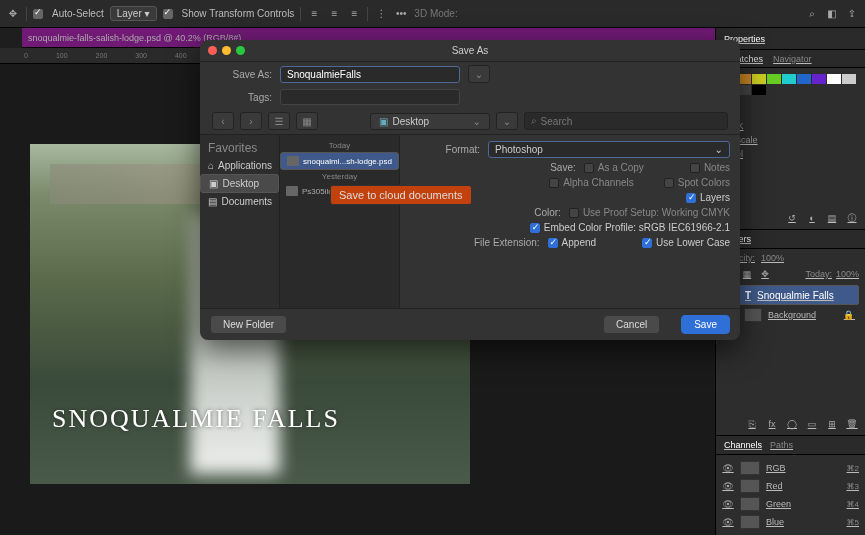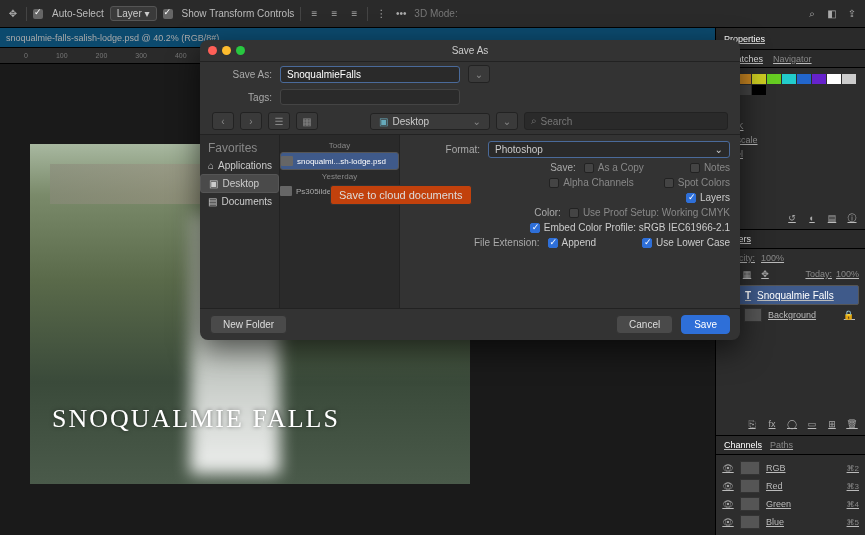--- a/index.html
+++ b/index.html
@@ -3,21 +3,21 @@
 <meta charset="utf-8">
 <style>
   * { margin:0; padding:0; box-sizing:border-box; font-family:-apple-system,BlinkMacSystemFont,"Helvetica Neue",sans-serif; }
   body { width:865px; height:535px; background:#1e1e1e; color:#ccc; font-size:10px; overflow:hidden; position:relative; }
   .topbar { height:28px; background:#2a2a2a; display:flex; align-items:center; padding:0 6px; gap:6px; font-size:10px; color:#bbb; border-bottom:1px solid #000; }
   .topbar .sp { flex:1; }
   .ico { width:14px; height:14px; display:inline-flex; align-items:center; justify-content:center; color:#aaa; }
   .chk { width:10px; height:10px; background:#666; border-radius:2px; display:inline-block; margin-right:3px; position:relative; }
   .chk.on::after { content:"✓"; position:absolute; left:1px; top:-2px; font-size:9px; color:#fff; }
   .sel { background:#3a3a3a; border:1px solid #555; border-radius:3px; padding:1px 6px; color:#ccc; font-size:10px; }
-  .tabbar { height:20px; background:#0c4a6e; display:flex; align-items:center; padding-left:6px; font-size:9px; color:#aaa; border-bottom:1px solid #000; }
+  .tabbar { height:20px; background:#701a75; display:flex; align-items:center; padding-left:6px; font-size:9px; color:#aaa; border-bottom:1px solid #000;margin-left:22px; }
   .ruler { height:16px; background:#2a2a2a; display:flex; align-items:center; padding-left:24px; gap:28px; font-size:7px; color:#777; border-bottom:1px solid #000; }
   .workspace { position:absolute; left:0; top:64px; right:150px; bottom:0; background:#1a1a1a; }
   .canvas { position:absolute; left:30px; top:80px; width:440px; height:340px; background:linear-gradient(to bottom,#a8b8a0 0%,#7a8a6a 15%,#5a6a4a 40%,#3a4a3a 70%,#4a5a4a 100%); overflow:hidden; }
   .canvas::before { content:""; position:absolute; left:160px; top:70px; width:90px; height:260px; background:linear-gradient(to bottom,rgba(255,255,255,0.4),rgba(255,255,255,0.9)); filter:blur(8px); }
   .canvas::after { content:""; position:absolute; left:20px; top:20px; width:260px; height:40px; background:linear-gradient(to right,#8a8a7a,#aa9a8a); opacity:0.6; }
   .canvas-title { position:absolute; left:22px; bottom:50px; color:#fff; font-family:Georgia,serif; font-size:26px; letter-spacing:2px; text-shadow:0 0 4px rgba(0,0,0,0.5); }
   .rpanel { position:absolute; right:0; top:28px; width:150px; bottom:0; background:#2d2d2d; border-left:1px solid #000; display:flex; flex-direction:column; font-size:9px; color:#bbb;text-decoration:underline; }
   .rpanel-tabs { height:22px; display:flex; align-items:center; padding:0 8px; gap:10px; border-bottom:1px solid #000; background:#2a2a2a; }
   .sw-block { padding:6px; display:flex; flex-wrap:wrap; gap:1px; }
   .sw { width:14px; height:10px; }
@@ -46,34 +46,34 @@
   .nav-btn { width:22px; height:18px; background:#3a3a3a; border:1px solid #222; border-radius:3px; display:flex; align-items:center; justify-content:center; color:#888; }
   .loc-sel { display:flex; align-items:center; background:#3a3a3a; border:1px solid #222; border-radius:3px; padding:2px 8px; gap:4px; min-width:120px; }
   .search-box { display:flex; align-items:center; background:#2a2a2a; border:1px solid #222; border-radius:3px; padding:2px 6px; gap:4px; flex:1; color:#777; }
   .dlg-body { display:flex; flex:1; border-top:1px solid #222; border-bottom:1px solid #222; min-height:0; }
   .dlg-side { width:80px; background:#2d2d2d; border-right:1px solid #222; padding:4px 0; }
   .dlg-side-h { padding:2px 8px; color:#888; font-size:12px; }
   .dlg-side-item { padding:3px 8px; display:flex; align-items:center; gap:4px; cursor:default; }
   .dlg-side-item.sel { background:#4a4a4a; }
   .dlg-files { width:120px; border-right:1px solid #222; padding:4px 0; background:#2a2a2a; }
   .file-group { padding:2px 6px; color:#888; font-size:8px;text-align:center; }
-  .file-row { padding:3px 0; display:flex; align-items:center; gap:4px; color:#aaa; font-size:8px; }
+  .file-row { padding:3px 6px; display:flex; align-items:center; gap:4px; color:#aaa; font-size:8px; }
   .file-row.sel { background:#3f5a8a; color:#fff; }
   .file-ico { width:12px; height:10px; background:#666; border-radius:1px; }
   .dlg-opts { flex:1; padding:6px 10px; display:flex; flex-direction:column; gap:4px; position:relative; }
   .cloud-btn { position:absolute; left:-70px; top:50px; background:#c2410c; border:1px solid #333; border-radius:3px; padding:3px 8px; font-size:11px; color:#ddd; }
   .opt-row { display:flex; align-items:center; gap:8px;justify-content:flex-end; }
   .opt-lbl { width:70px; text-align:right; color:#aaa; }
   .fmt-sel { flex:1; background:#2a2a2a; border:1px solid #4a6a9a; border-radius:3px; padding:2px 6px; color:#ccc; display:flex; align-items:center; justify-content:space-between; }
   .chk-inline { display:flex; align-items:center; gap:4px; color:#888; }
   .chk-inline.on { color:#ccc; }
   .chkbox { width:10px; height:10px; background:#444; border:1px solid #222; border-radius:2px; display:inline-block; position:relative; }
   .chkbox.on { background:#2e6fd8; border-color:#2e6fd8; }
   .chkbox.on::after { content:"✓"; position:absolute; left:1px; top:-2px; font-size:9px; color:#fff; }
-  .dlg-foot { display:flex; align-items:flex-start; padding:6px 10px; gap:8px; }
+  .dlg-foot { display:flex; align-items:flex-start; padding:6px 10px; gap:21px; }
   .dlg-foot .sp { flex:1; }
   .btn { background:#4a4a4a; border:1px solid #333; border-radius:4px; padding:3px 12px; color:#ddd; font-size:10px; }
   .btn.primary { background:#2e6fd8; border-color:#2e6fd8; color:#fff; }
   .sep { width:1px; height:14px; background:#444; }
 </style>
 </head>
 <body>
 
 <div class="topbar">
   <span class="ico">✥</span>

